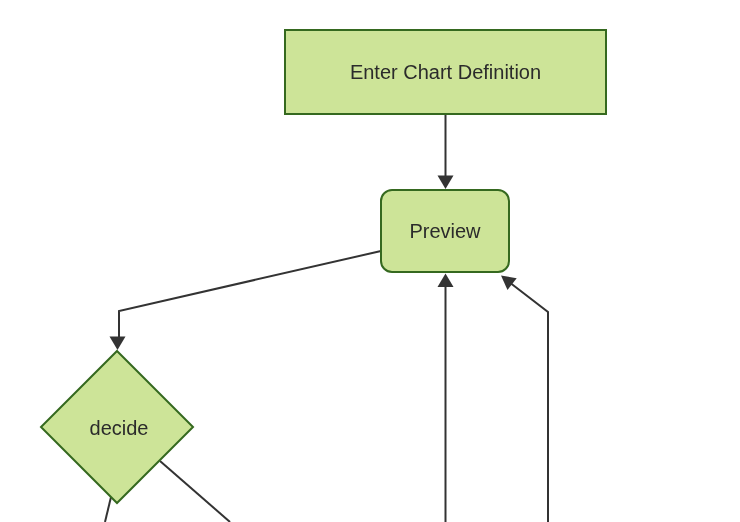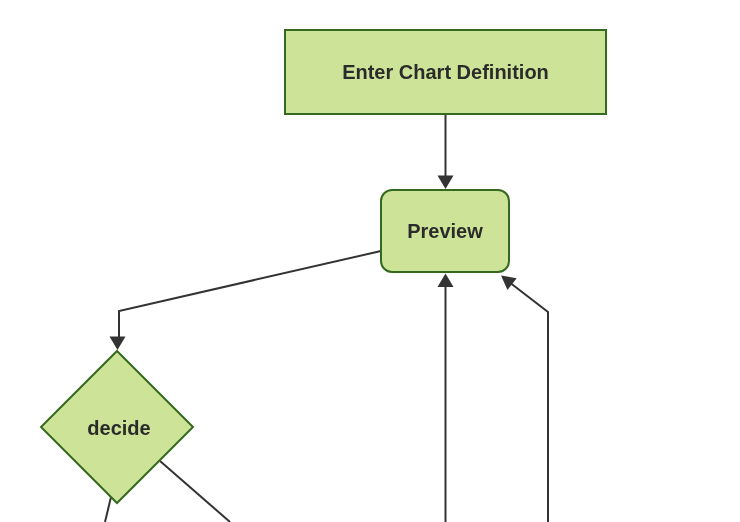--- a/index.html
+++ b/index.html
@@ -6,21 +6,20 @@
     margin: 0;
     padding: 0;
     background: #ffffff;
   }
   .stage {
     position: relative;
     width: 740px;
     height: 522px;
     background: #ffffff;
     overflow: hidden;
-    font-weight: bold;
   }
   svg { display: block; }
   .node-shape {
     fill: #cde498;
     stroke: #35691f;
     stroke-width: 2;
   }
   .edge {
     fill: none;
     stroke: #333333;

